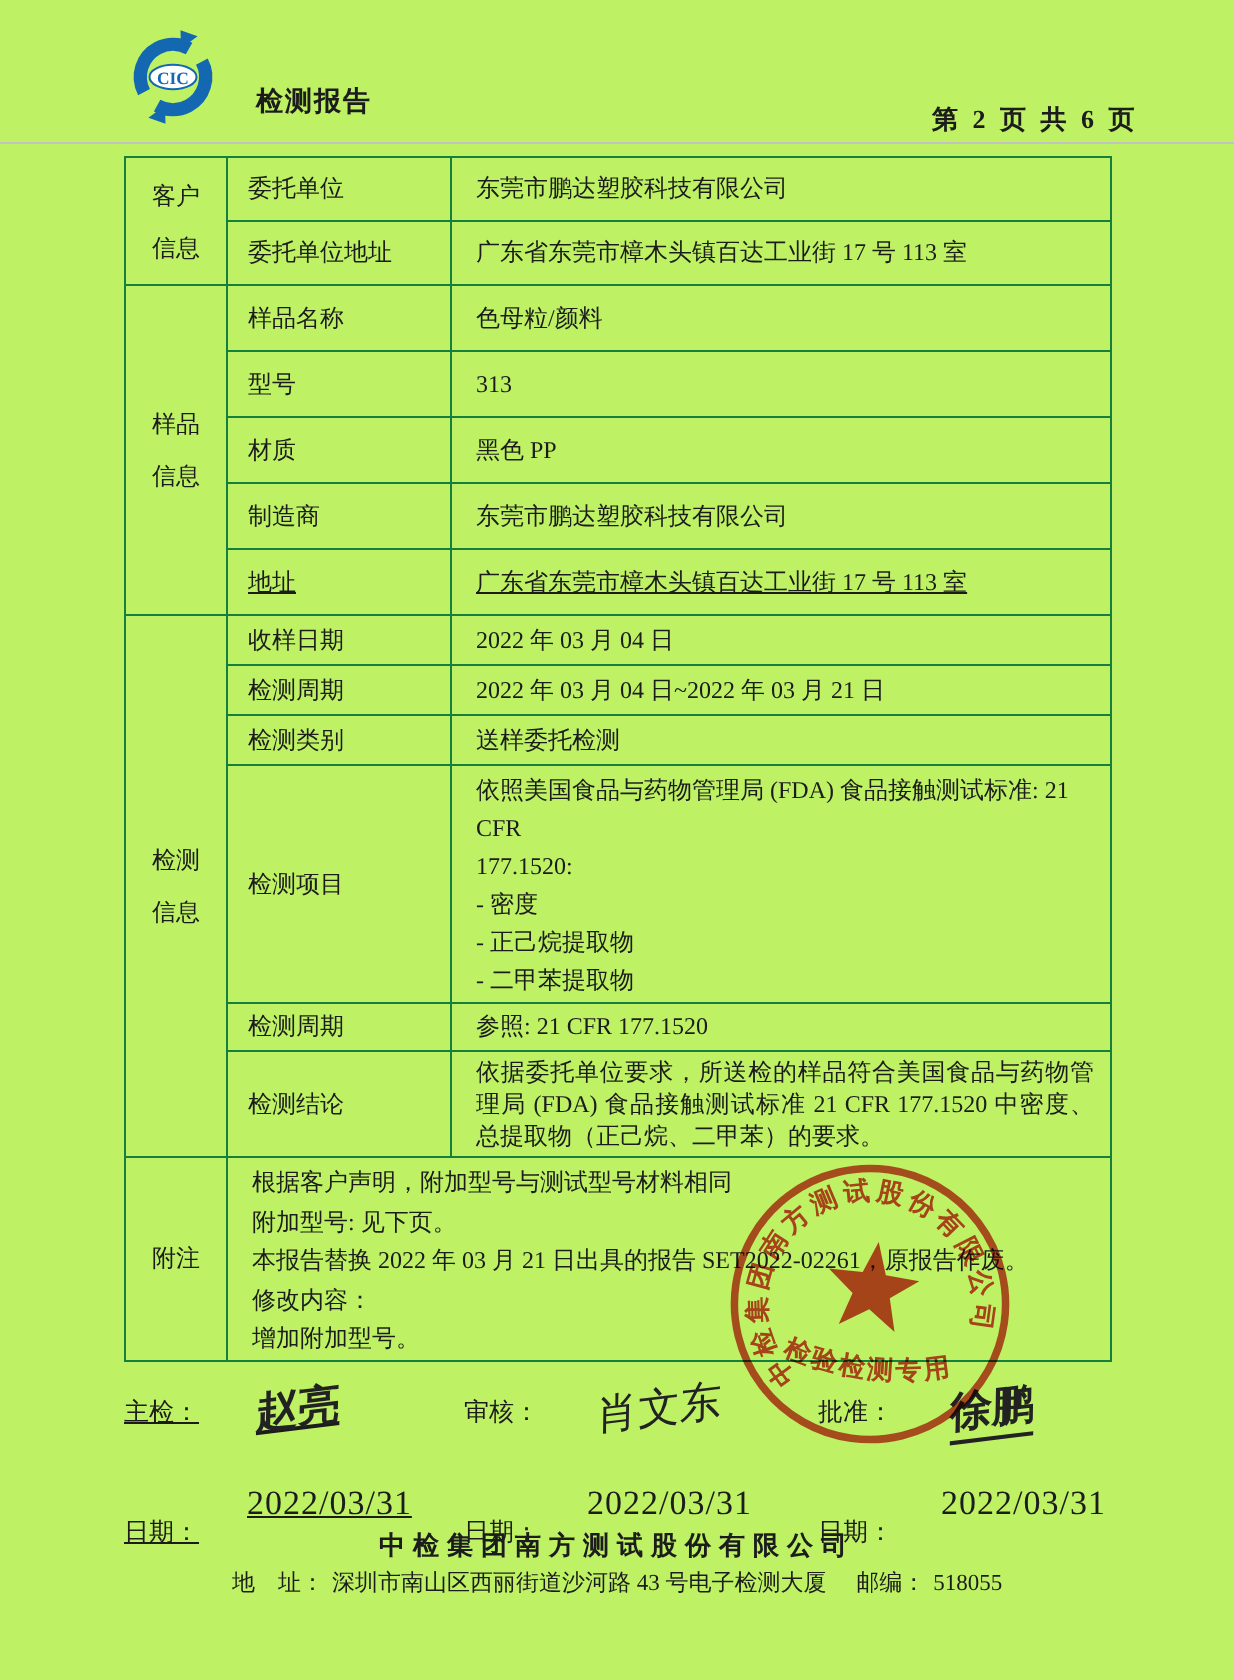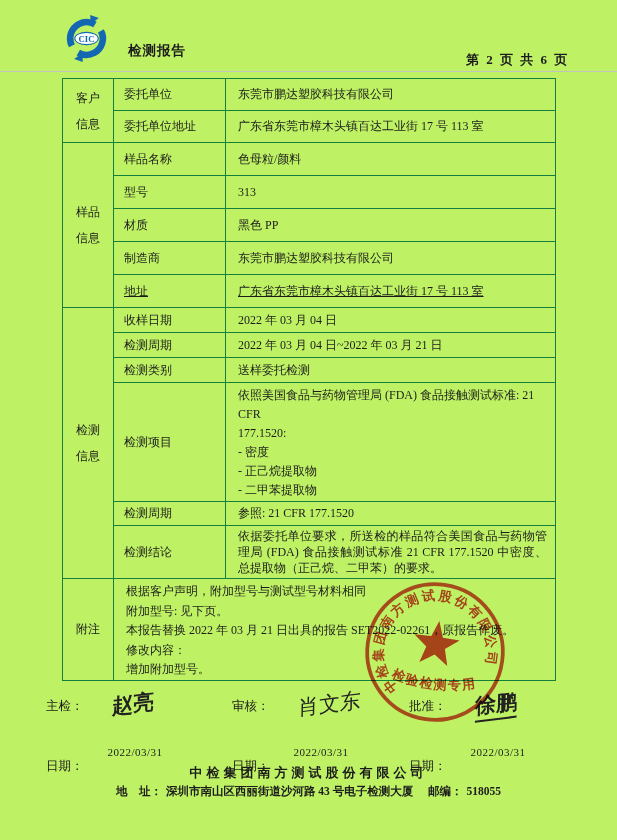--- a/index.html
+++ b/index.html
@@ -22,31 +22,31 @@
   td.val-tight{line-height:16px;padding-top:2px;padding-bottom:2px;text-align:justify;}
   td.notes{vertical-align:top;line-height:19.6px;padding:3px 10px 0 12px;}
   
   .sigcol{position:absolute;top:690px;width:175px;}
   .sigcol .row1{display:flex;align-items:flex-start;height:38px;}
   .sigcol .row2{display:flex;align-items:center;}
   .sig-label,.date-label{font-size:12.5px;white-space:nowrap;padding-top:8px;}
   .date-label{padding-top:0;margin-top:30px;}
   .sig-name{font-size:21px;margin-left:28px;transform:rotate(-7deg) skewX(-8deg);
             font-weight:bold;color:#222;white-space:nowrap;}
-  .date-val{font-size:11px;margin-left:24px;letter-spacing:.5px;}
+  .date-val{font-size:17px;margin-left:24px;letter-spacing:.5px;}
   
   .stamp{position:absolute;left:362px;top:579px;width:146px;height:146px;z-index:6;
          transform:rotate(8deg);mix-blend-mode:multiply;opacity:.92;pointer-events:none;}
   
   .f-company{position:absolute;left:0;top:764px;width:617px;text-align:center;
              font-size:13px;font-weight:bold;letter-spacing:4px;}
   .f-line{position:absolute;left:0;width:617px;text-align:center;font-size:11.5px;white-space:nowrap;}
   .f-line2{top:784px;}
   .f-line3{top:800px;}
-  .f-line span{margin:0 2px;font-weight:bold;}
+  .f-line span{margin:0 2px;}
   a.url{color:#0000d4;text-decoration:underline;}
 </style>
 </head>
 <body>
 
 <div class="page">
 
   <svg class="logo" viewBox="0 0 46 46">
     <g transform="rotate(-28 23 23)">
       <circle cx="23" cy="23" r="16" fill="none" stroke="#1368b1" stroke-width="6.5" stroke-dasharray="41 9.3"></circle>
@@ -142,21 +142,21 @@
         <div>根据客户声明，附加型号与测试型号材料相同</div>
         <div>附加型号: 见下页。</div>
         <div>本报告替换 2022 年 03 月 21 日出具的报告 SET2022-02261，原报告作废。</div>
         <div>修改内容：</div>
         <div>增加附加型号。</div>
       </td>
     </tr>
   </tbody>
     </table>
 
-  <div class="sigcol" style="left:46px;">
+  <div class="sigcol" style="left:62px;text-decoration:underline;">
     <div class="row1">
       <span class="sig-label">主检：</span>
       <span class="sig-name">赵亮</span>
     </div>
     <div class="row2">
       <span class="date-label">日期：</span>
       <span class="date-val">2022/03/31</span>
     </div>
   </div>
   <div class="sigcol" style="left:232px;">

